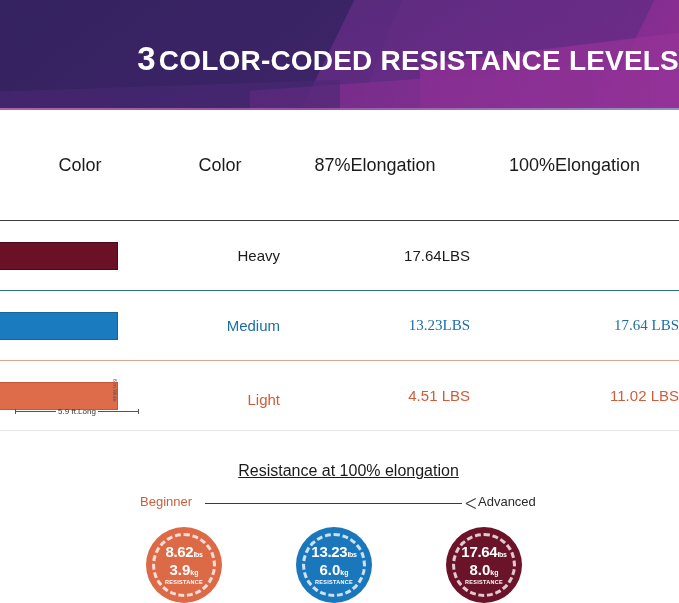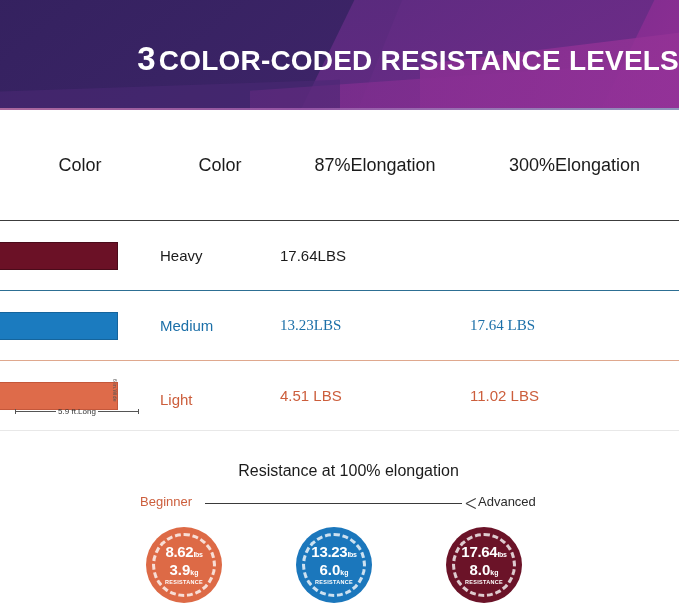--- a/index.html
+++ b/index.html
@@ -120,21 +120,21 @@
   .divider.blue  { background: #2d6f93; }
   .divider.peach { background: #dfa88e; }
   .divider.faint { background: #e8e8e8; }
 
   .trow {
     display: flex;
     align-items: center;
     height: 69px;
   }
   .trow .cell {
-    text-align: left;
+    text-align: right;
     font-size: 15px;
   }
   .cell.swatch-cell {
     display: flex;
     align-items: center;
     justify-content: flex-start;
     position: relative;
     height: 69px;
   }
   .swatch {
@@ -193,20 +193,21 @@
   .scale {
     position: absolute;
     left: 0; top: 462px;
     width: 679px;
   }
   .scale-title {
     text-align: center;
     font-size: 16px;
     color: #1b1b1b;
     margin-left: 18px;
+    text-decoration: underline;
   }
   .scale-axis {
     position: relative;
     margin-top: 12px;
     height: 22px;
   }
   .scale-label {
     position: absolute;
     top: 2px;
     font-size: 13px;
@@ -317,21 +318,21 @@
   </div>
 </div>
 <div class="banner-underline"></div>
 
 <div class="table">
 
   <div class="thead">
     <div class="cell col-color">Color</div>
     <div class="cell col-level">Color</div>
     <div class="cell col-e100">87%Elongation</div>
-    <div class="cell col-e200">300%Elongation</div>
+    <div class="cell col-e200">100%Elongation</div>
   </div>
 
   <div class="divider"></div>
 
   <div class="trow">
     <div class="cell col-color swatch-cell">
       <div class="swatch heavy"></div>
     </div>
     <div class="cell col-level lvl-heavy">Heavy</div>
     <div class="cell col-e100 val-heavy">17.64LBS</div>

